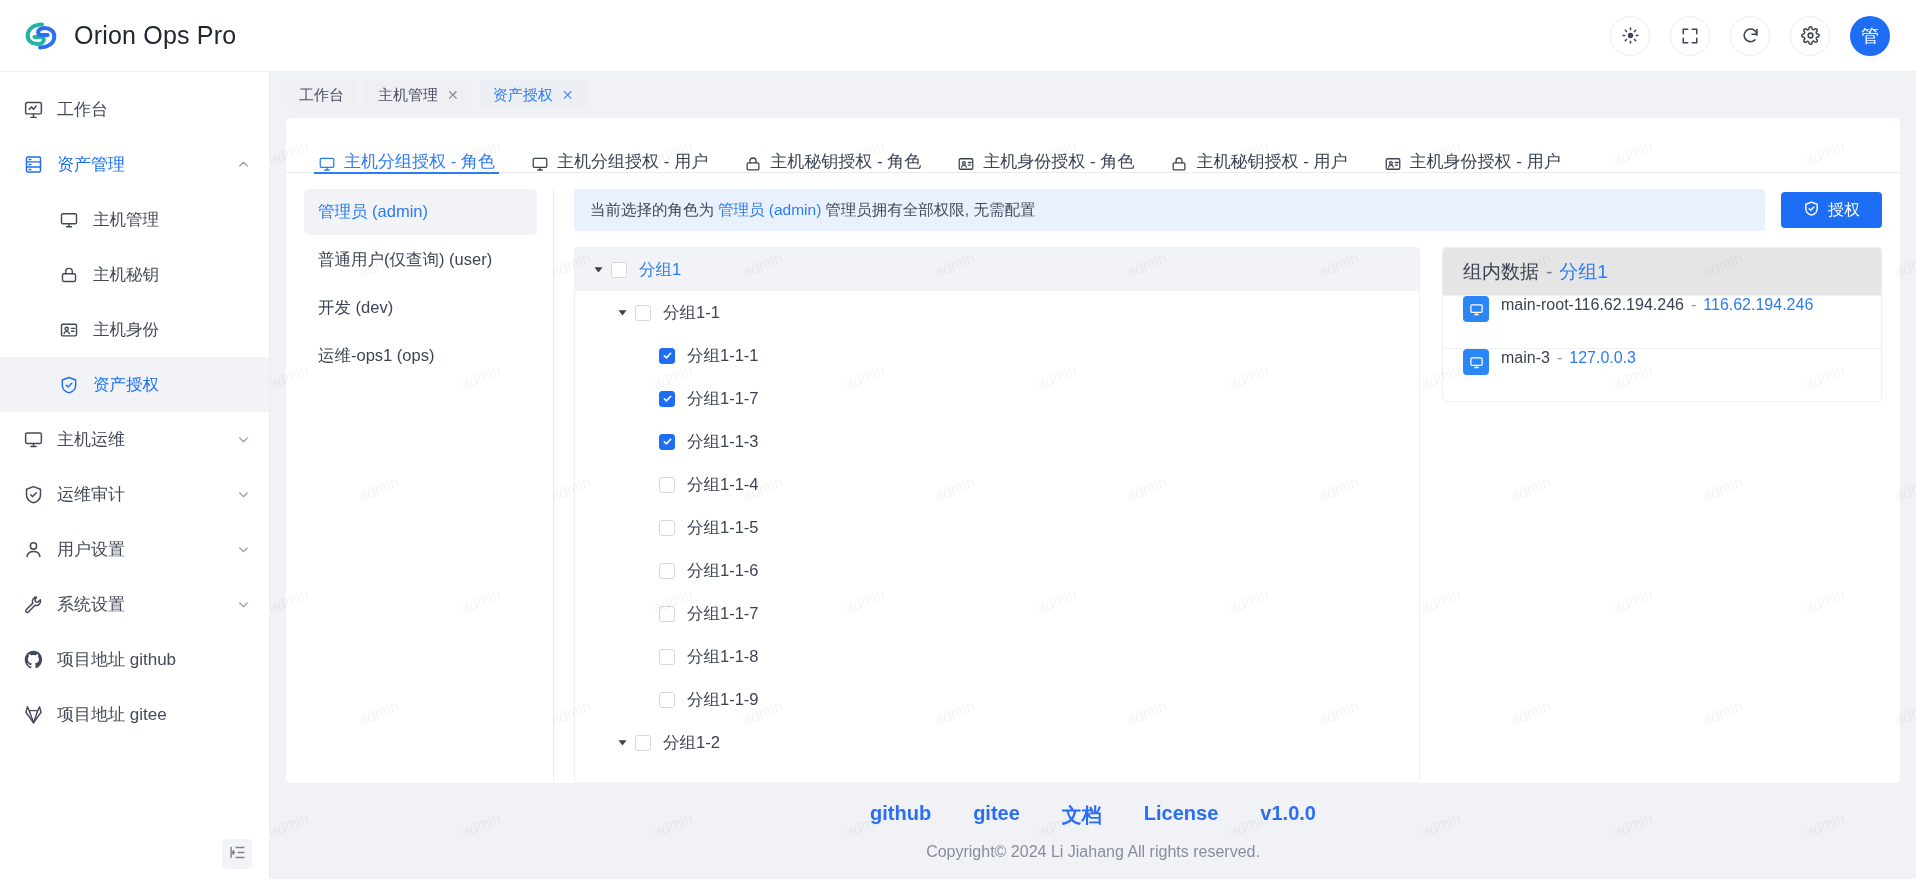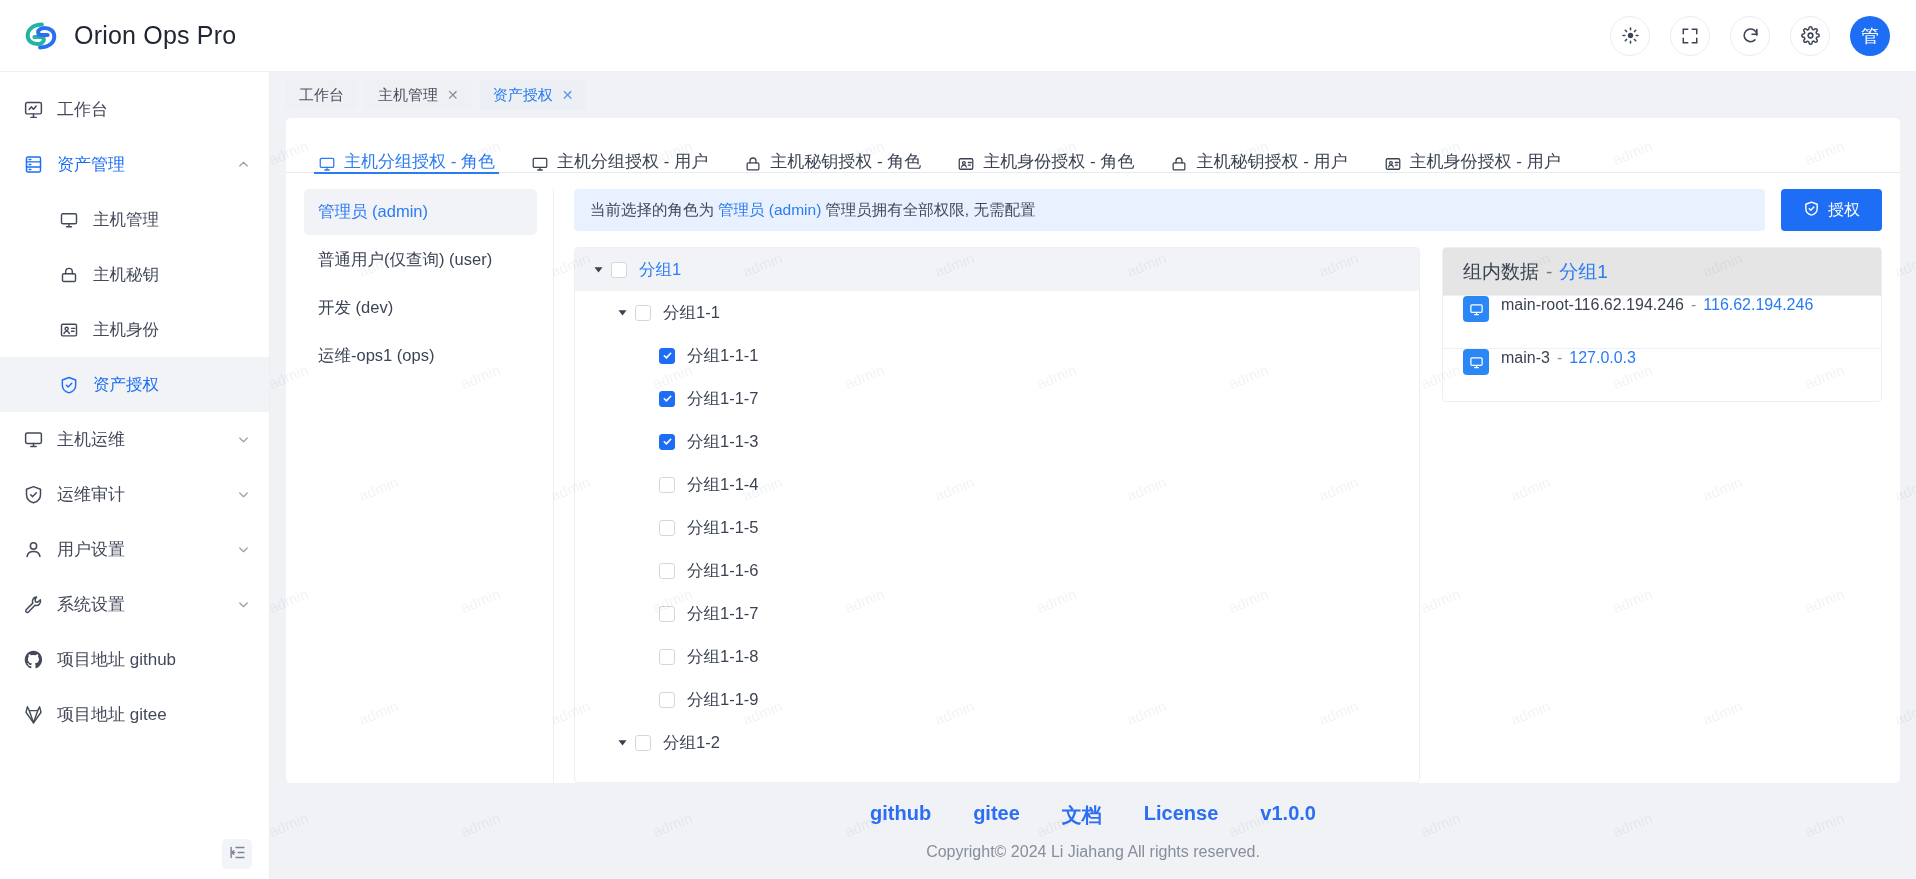--- a/index.html
+++ b/index.html
@@ -157,21 +157,21 @@
   .notice {
     flex: 1; min-width: 0;
     height: 42px; background: #eaf1fe;
     border-radius: 4px;
     display: flex; align-items: center;
     padding: 0 16px; font-size: 15.5px; color: #41485a;
     white-space: nowrap; overflow: hidden;
   }
   .notice .hl { color: #2b7bf2; margin: 0 4px; }
   .auth-btn {
-    height: 42px; padding: 0 22px;
+    height: 36px; padding: 0 22px;
     background: #1d6ef5; color: #fff;
     border: none; border-radius: 4px;
     display: flex; align-items: center; gap: 8px;
     font-size: 16px; cursor: pointer;
     font-family: inherit;
   }
 
   .split { flex: 1; min-height: 0; display: flex; gap: 22px; }
 
   

